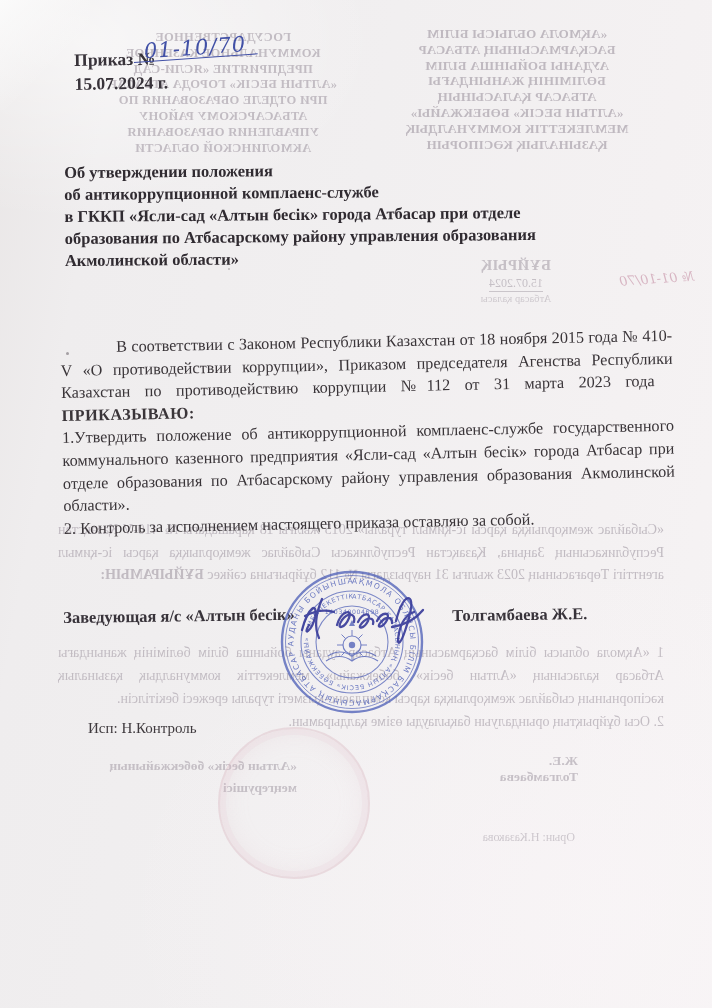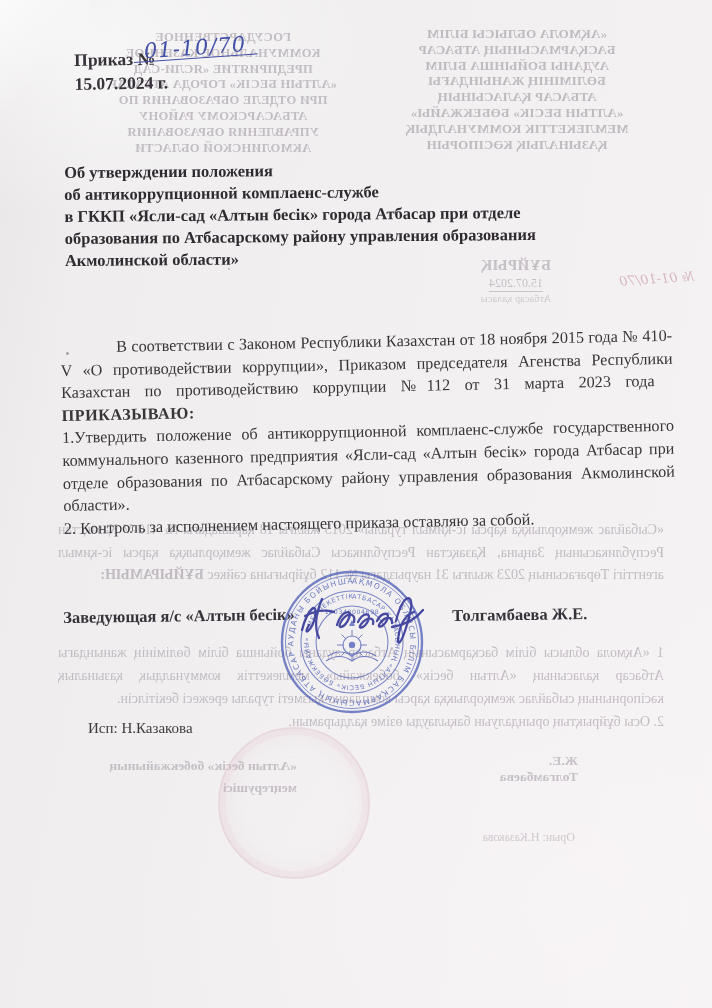--- a/index.html
+++ b/index.html
@@ -149,19 +149,19 @@
         <path d="M13,31 C22,26 32,24 42,27"></path>
         <path d="M45,40 C49,26 61,23 57,33 C53,43 43,46 50,35 C56,27 64,28 62,37"></path>
         <path d="M66,37 C71,27 80,27 76,36 C72,44 64,45 70,38 C75,32 83,32 81,39"></path>
         <path d="M85,36 C90,26 99,27 95,35 C91,43 83,44 89,37 C94,31 101,32 100,38"></path>
         <path d="M104,36 C108,20 114,10 118,14 C122,18 117,34 113,46 C109,58 104,64 107,48 C109,38 114,30 122,27"></path>
         <path d="M100,42 C112,40 124,34 131,25"></path>
       </g>
     </svg>
   </div>
 
-  <div class="abs" style="left:88px;top:720px;font-size:15px;color:#3f3a3e;">Исп: Н.Казакова</div>
+  <div class="abs" style="left:88px;top:720px;font-size:15px;color:#3f3a3e;">Исп: Н.Контроль</div>
 
   <div class="speck" style="left:66px;top:352px;width:3px;height:3px;opacity:.5;"></div>
   <div class="speck" style="left:228px;top:268px;width:2px;height:2px;opacity:.35;"></div>
   <div class="abs" style="left:0;top:0;width:90px;height:110px;background:linear-gradient(135deg,rgba(252,252,252,.9) 0%,rgba(252,252,252,0) 60%);"></div>
 
 </div>
 
 </body></html>

